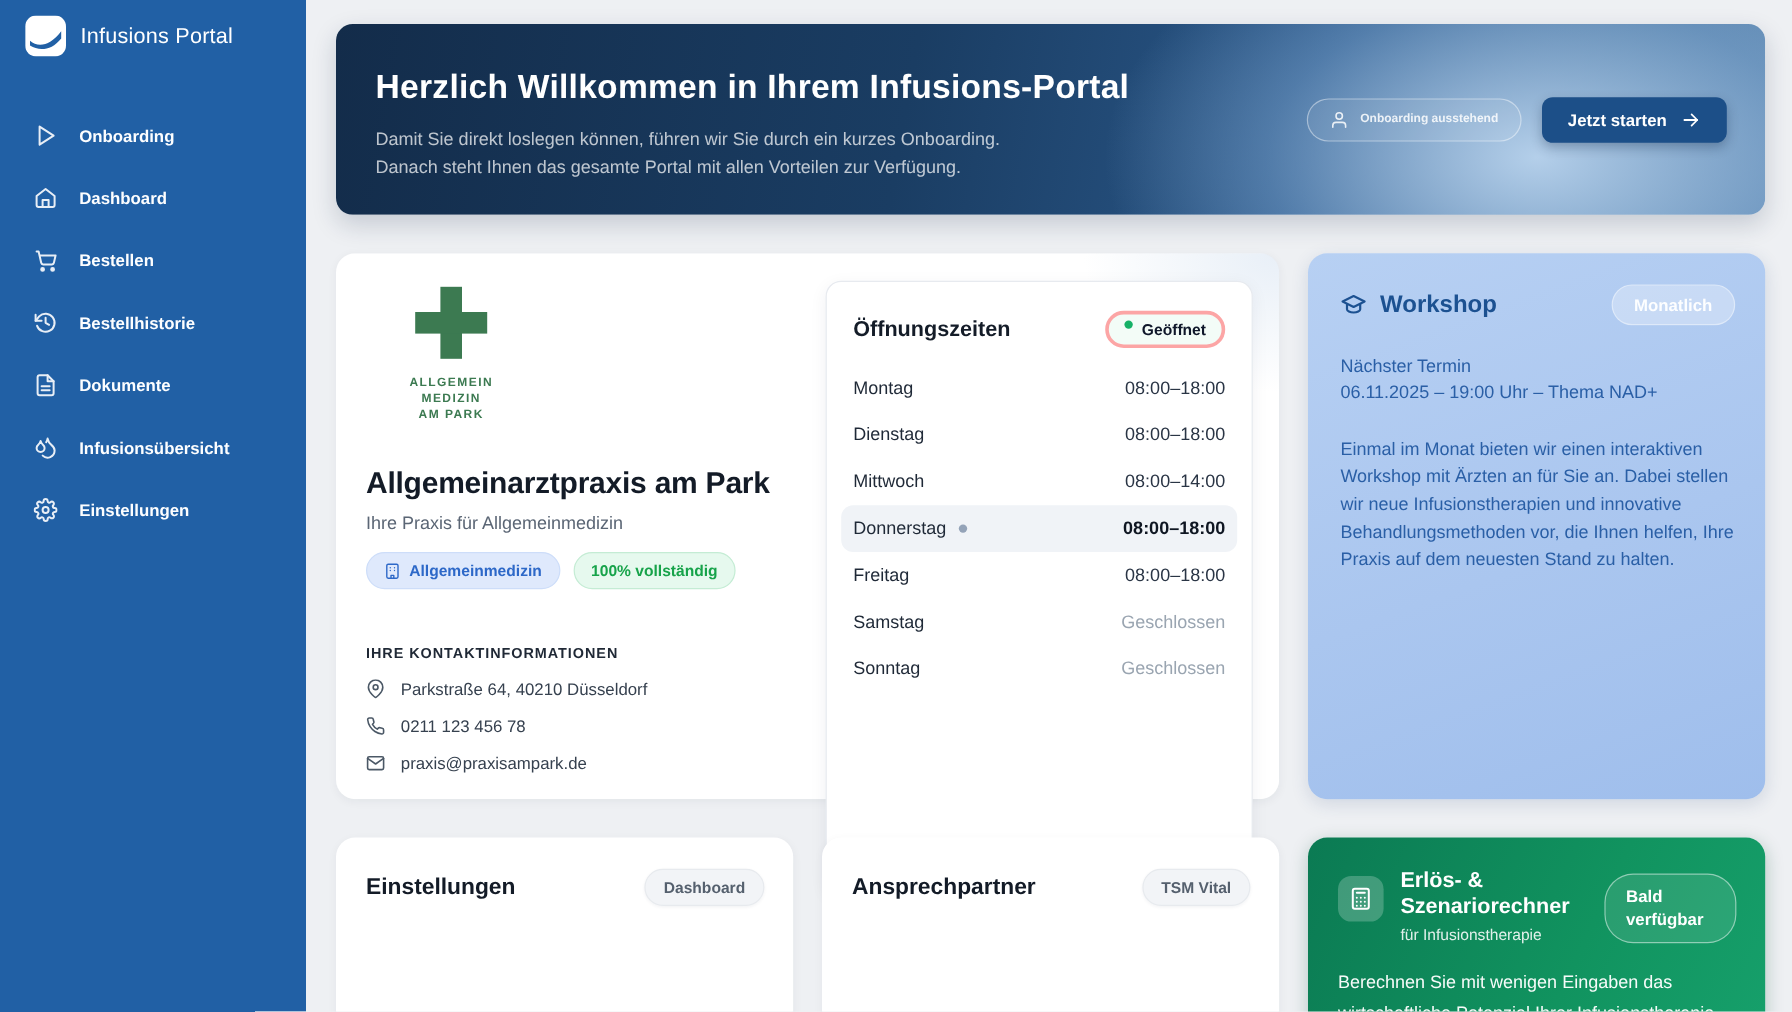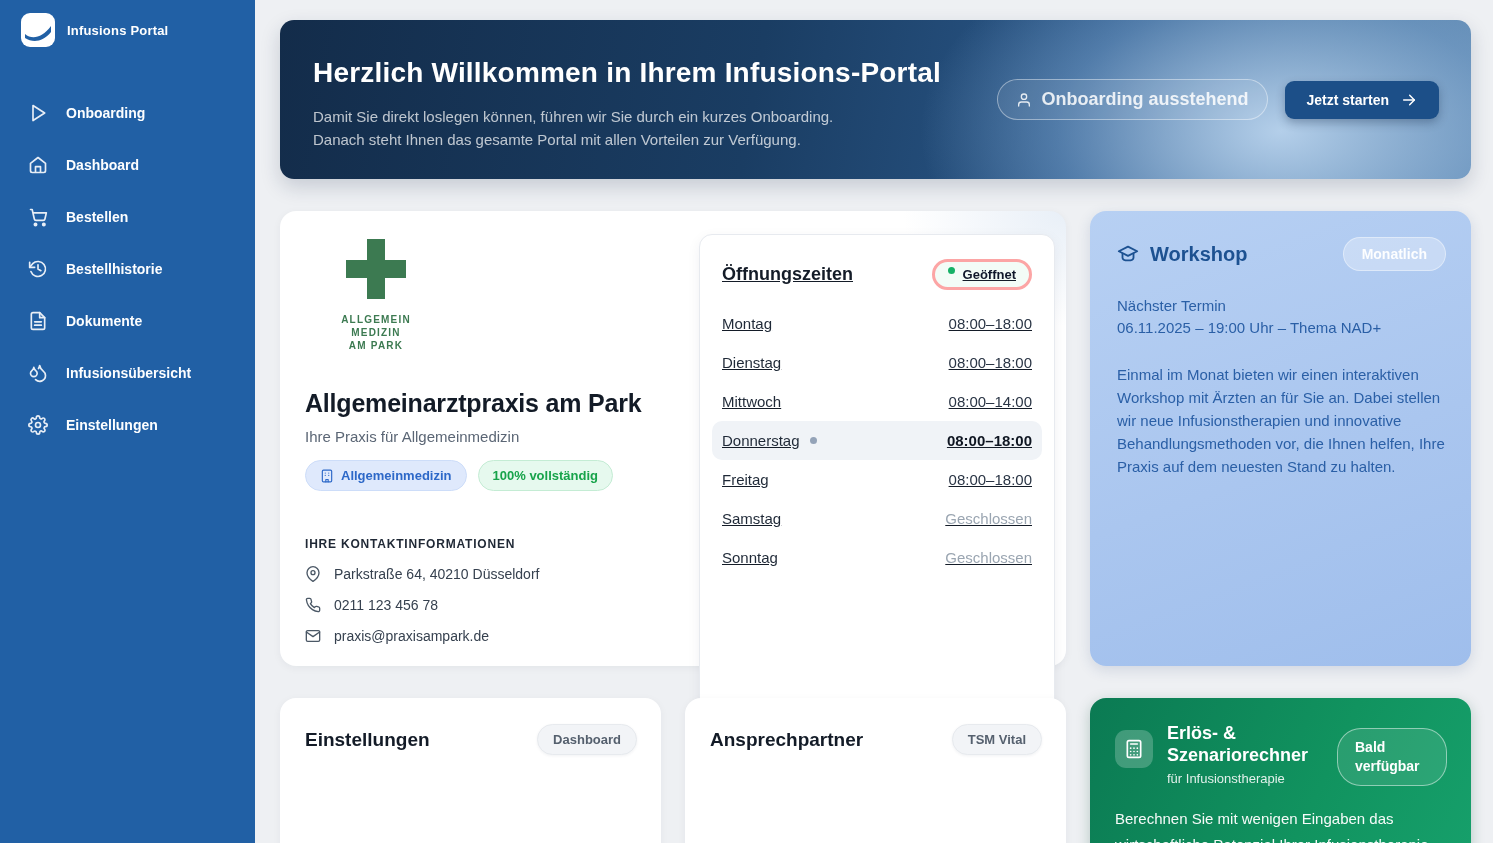--- a/index.html
+++ b/index.html
@@ -12,21 +12,21 @@
     color:#141c28;
   }
   svg { display:block; }
 
   
   .sidebar {
     position:absolute; left:0; top:0; width:255px; height:843px;
     background:#2160a5; color:#fff;
   }
   .brand { display:flex; align-items:center; gap:12px; padding:13px 0 0 21px; }
-  .brand-title { font-size:13px; font-weight:700; letter-spacing:.2px; }
+  .brand-title { font-size:18px; font-weight:400; letter-spacing:.2px; }
   .nav { margin-top:44px; }
   .nav-item {
     display:flex; align-items:center; gap:18px;
     padding:12px 16px; margin:8px 12px; border-radius:8px;
     font-size:14px; font-weight:700; color:#fdfeff; cursor:pointer;
   }
   .nav-item .nicon { width:20px; height:20px; color:#e8eef6; flex:0 0 auto; }
 
   
   .main { position:absolute; left:255px; top:0; right:0; height:843px; padding:20px 22px 0 25px; }
@@ -40,21 +40,21 @@
     box-shadow:0 8px 20px rgba(20,40,70,.18);
   }
   .banner-inner { position:absolute; inset:0; padding:37px 0 0 33px; }
   .banner-title { font-size:28px; font-weight:700; color:#fff; letter-spacing:.2px; }
   .banner-sub { margin-top:16px; font-size:15px; line-height:23px; color:rgba(255,255,255,.72); }
   .banner-actions { position:absolute; right:32px; top:0; bottom:0; display:flex; align-items:center; gap:17px; }
   .status-pill {
     display:flex; align-items:center; gap:10px;
     border:1px solid rgba(255,255,255,.42); background:rgba(255,255,255,.07);
     border-radius:999px; padding:9px 18px;
-    color:rgba(255,255,255,.85); font-size:18px; font-weight:700;
+    color:rgba(255,255,255,.85); font-size:10px; font-weight:700;
   }
   .status-pill .picon { width:16px; height:16px; color:rgba(255,255,255,.85); }
   .cta-btn {
     display:flex; align-items:center; gap:12px;
     background:#1c4f88; color:#fff; border:none; cursor:pointer;
     border-radius:9px; padding:11px 22px; font-size:14px; font-weight:700;
     font-family:inherit; box-shadow:0 4px 10px rgba(10,30,60,.3);
   }
   .cta-btn .picon { width:16px; height:16px; color:#fff; }
 
@@ -83,23 +83,23 @@
   .badge { display:inline-flex; align-items:center; gap:7px; border-radius:999px; padding:7px 14px; font-size:13px; font-weight:700; }
   .badge-blue { background:#dfe9fc; border:1px solid #cdddf9; color:#2d68c8; }
   .badge-blue .picon { width:14px; height:14px; color:#2d68c8; }
   .badge-green { background:#e6f9ee; border:1px solid #c4ecd4; color:#17a34a; }
   .contact-heading { margin:46px 0 0 -5px; font-size:12px; font-weight:700; color:#1f2835; letter-spacing:.8px; }
   .contact-row { display:flex; align-items:center; gap:13px; margin:15px 0 0 -5px; font-size:14px; color:#36414f; }
   .contact-row .picon { width:16px; height:16px; color:#4b5866; flex:0 0 auto; }
 
   
   .hours-card {
-    position:absolute; left:419px; top:23px; width:356px; height:512px;
+    position:absolute; left:408px; top:23px; width:356px; height:512px;
     background:#fff; border:1px solid #e7eaef; border-radius:13px;
-    box-shadow:0 4px 14px rgba(25,40,65,.06); padding:24px 0 0 0;text-decoration:underline;
+    box-shadow:0 4px 14px rgba(25,40,65,.06); padding:24px 0 0 0;
   }
   .hours-head { display:flex; align-items:center; justify-content:space-between; padding:0 22px; }
   .hours-title { font-size:18px; font-weight:700; color:#141c28; }
   .open-pill {
     display:flex; align-items:flex-start; gap:8px;
     background:#f3fcf7; border:3px solid #fca5a5; border-radius:999px;
     padding:5px 13px; font-size:13px; font-weight:700; color:#0f172a;
   }
   .open-dot { width:7px; height:7px; border-radius:50%; background:#16b167; }
   .hours-rows { margin-top:14px; padding:0 12px; }

